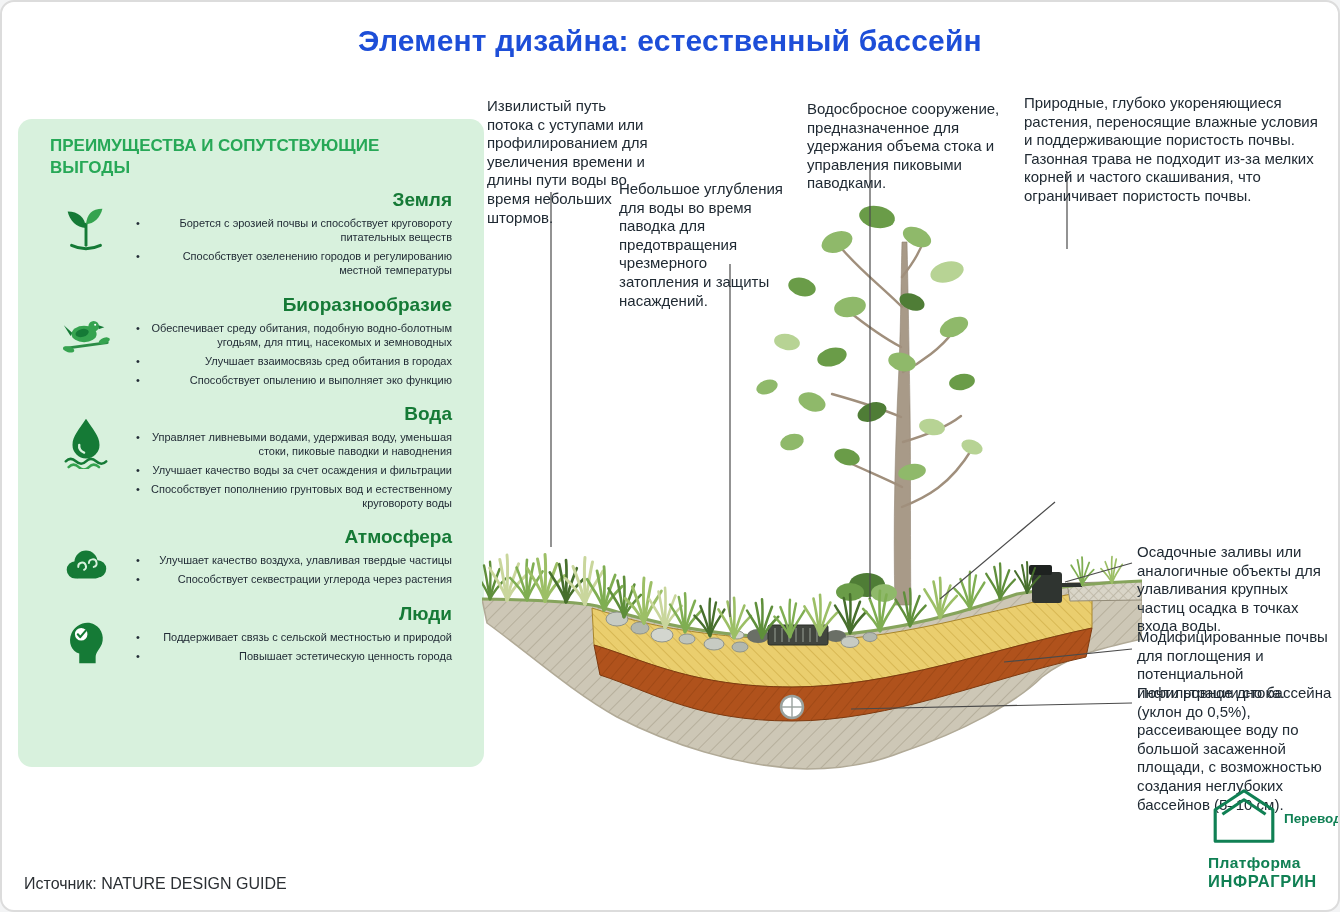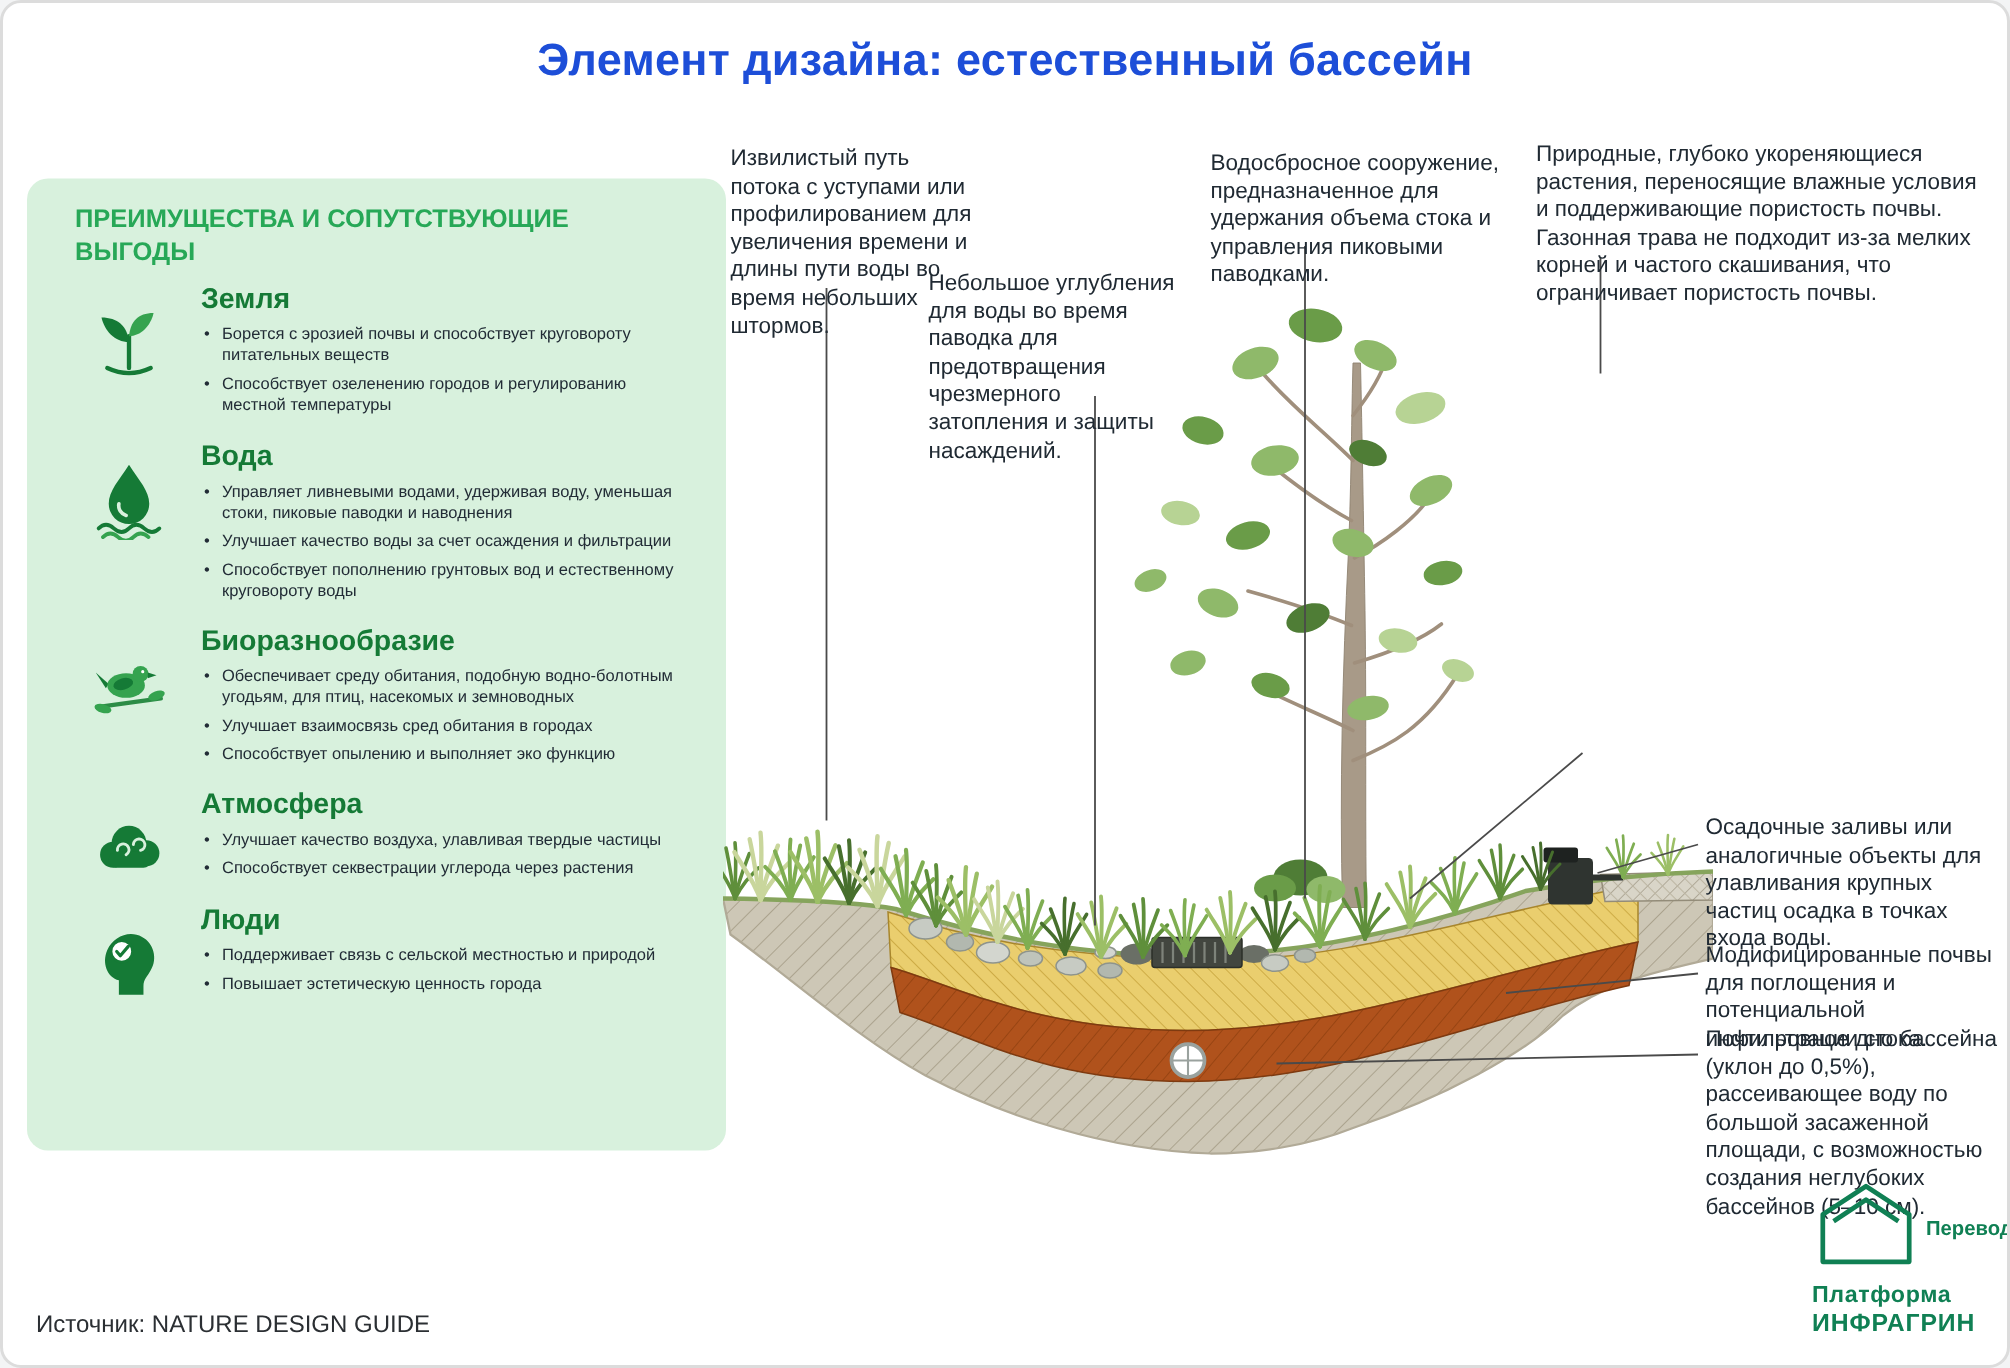--- a/index.html
+++ b/index.html
@@ -14,21 +14,21 @@
     font-size:30px;font-weight:800;color:#1d4ed8;letter-spacing:0.2px;margin:0;
   }
   
   .benefits{
     position:absolute;left:16px;top:117px;width:466px;height:648px;
     background:#d8f1dd;border-radius:14px;padding:14px 32px;box-sizing:border-box;
   }
   .benefits h2{
     margin:2px 0 10px 0;font-size:17px;line-height:1.3;font-weight:800;color:#27a857;
   }
-  .bsection{display:flex;gap:12px;margin-bottom:11px;}
+  .bsection{display:flex;gap:12px;margin-bottom:11px;text-align:right;}
   .bicon{flex:0 0 72px;display:flex;justify-content:center;align-items:flex-start;padding-top:12px;}
   .btext{flex:1 1 auto;}
   .btext h3{margin:0 0 5px 0;font-size:19px;font-weight:800;color:#157a36;}
   .btext ul{margin:0;padding:0;list-style:none;}
   .btext li{
     position:relative;padding-left:14px;margin-bottom:5px;
     font-size:11px;line-height:1.28;color:#222c36;
   }
   .btext li::before{content:"•";position:absolute;left:2px;top:0;color:#222c36;}
   
@@ -64,39 +64,20 @@
           <path d="M28,28 C18,28 11,20 9,11 C20,11 27,17 28,28 Z" fill="#157a36"></path>
           <path d="M28,24 C36,24 43,17 45,8 C34,8 29,14 28,24 Z" fill="#35a34f"></path>
           <path d="M13,46 Q28,53 43,46" fill="none" stroke="#157a36" stroke-width="3" stroke-linecap="round"></path>
         </svg>
       </div>
       <div class="btext">
         <h3>Земля</h3>
         <ul>
           <li>Борется с эрозией почвы и способствует круговороту питательных веществ</li>
           <li>Способствует озеленению городов и регулированию местной температуры</li>
-        </ul>
-      </div>
-    </div>
-
-    <div class="bsection">
-      <div class="bicon">
-        <svg width="54" height="54" viewBox="0 0 56 56">
-          <path d="M28,4 C21,15 14,22 14,31 a14,14 0 0 0 28,0 C42,22 35,15 28,4 Z" fill="#157a36"></path>
-          <path d="M21,31 a7,7 0 0 0 5,8" fill="none" stroke="#d8f1dd" stroke-width="2.5" stroke-linecap="round"></path>
-          <path d="M7,48 q5,-5 10.5,0 t10.5,0 t10.5,0 t10.5,0" fill="none" stroke="#157a36" stroke-width="2.6" stroke-linecap="round"></path>
-          <path d="M10,54 q5,-5 10.5,0 t10.5,0 t10.5,0" fill="none" stroke="#35a34f" stroke-width="2.6" stroke-linecap="round"></path>
-        </svg>
-      </div>
-      <div class="btext">
-        <h3>Вода</h3>
-        <ul>
-          <li>Управляет ливневыми водами, удерживая воду, уменьшая стоки, пиковые паводки и наводнения</li>
-          <li>Улучшает качество воды за счет осаждения и фильтрации</li>
-          <li>Способствует пополнению грунтовых вод и естественному круговороту воды</li>
         </ul>
       </div>
     </div>
 
     <div class="bsection">
       <div class="bicon">
         <svg width="54" height="54" viewBox="0 0 56 56">
           <path d="M6,44 L50,38" stroke="#2c8c46" stroke-width="3" stroke-linecap="round"></path>
           <ellipse cx="47" cy="36" rx="6" ry="3" fill="#35a34f" transform="rotate(-20 47 36)"></ellipse>
           <ellipse cx="10" cy="45" rx="6" ry="3" fill="#35a34f" transform="rotate(15 10 45)"></ellipse>
@@ -107,20 +88,39 @@
           <circle cx="37.5" cy="19.5" r="1.1" fill="#ffffff"></circle>
           <path d="M41,20 L47,22 L41,24 Z" fill="#157a36"></path>
         </svg>
       </div>
       <div class="btext">
         <h3>Биоразнообразие</h3>
         <ul>
           <li>Обеспечивает среду обитания, подобную водно-болотным угодьям, для птиц, насекомых и земноводных</li>
           <li>Улучшает взаимосвязь сред обитания в городах</li>
           <li>Способствует опылению и выполняет эко функцию</li>
+        </ul>
+      </div>
+    </div>
+
+    <div class="bsection">
+      <div class="bicon">
+        <svg width="54" height="54" viewBox="0 0 56 56">
+          <path d="M28,4 C21,15 14,22 14,31 a14,14 0 0 0 28,0 C42,22 35,15 28,4 Z" fill="#157a36"></path>
+          <path d="M21,31 a7,7 0 0 0 5,8" fill="none" stroke="#d8f1dd" stroke-width="2.5" stroke-linecap="round"></path>
+          <path d="M7,48 q5,-5 10.5,0 t10.5,0 t10.5,0 t10.5,0" fill="none" stroke="#157a36" stroke-width="2.6" stroke-linecap="round"></path>
+          <path d="M10,54 q5,-5 10.5,0 t10.5,0 t10.5,0" fill="none" stroke="#35a34f" stroke-width="2.6" stroke-linecap="round"></path>
+        </svg>
+      </div>
+      <div class="btext">
+        <h3>Вода</h3>
+        <ul>
+          <li>Управляет ливневыми водами, удерживая воду, уменьшая стоки, пиковые паводки и наводнения</li>
+          <li>Улучшает качество воды за счет осаждения и фильтрации</li>
+          <li>Способствует пополнению грунтовых вод и естественному круговороту воды</li>
         </ul>
       </div>
     </div>
 
     <div class="bsection">
       <div class="bicon">
         <svg width="54" height="54" viewBox="0 0 56 56">
           <circle cx="17" cy="33" r="9" fill="#157a36"></circle>
           <circle cx="28" cy="25" r="12" fill="#157a36"></circle>
           <circle cx="40" cy="32" r="9" fill="#157a36"></circle>

